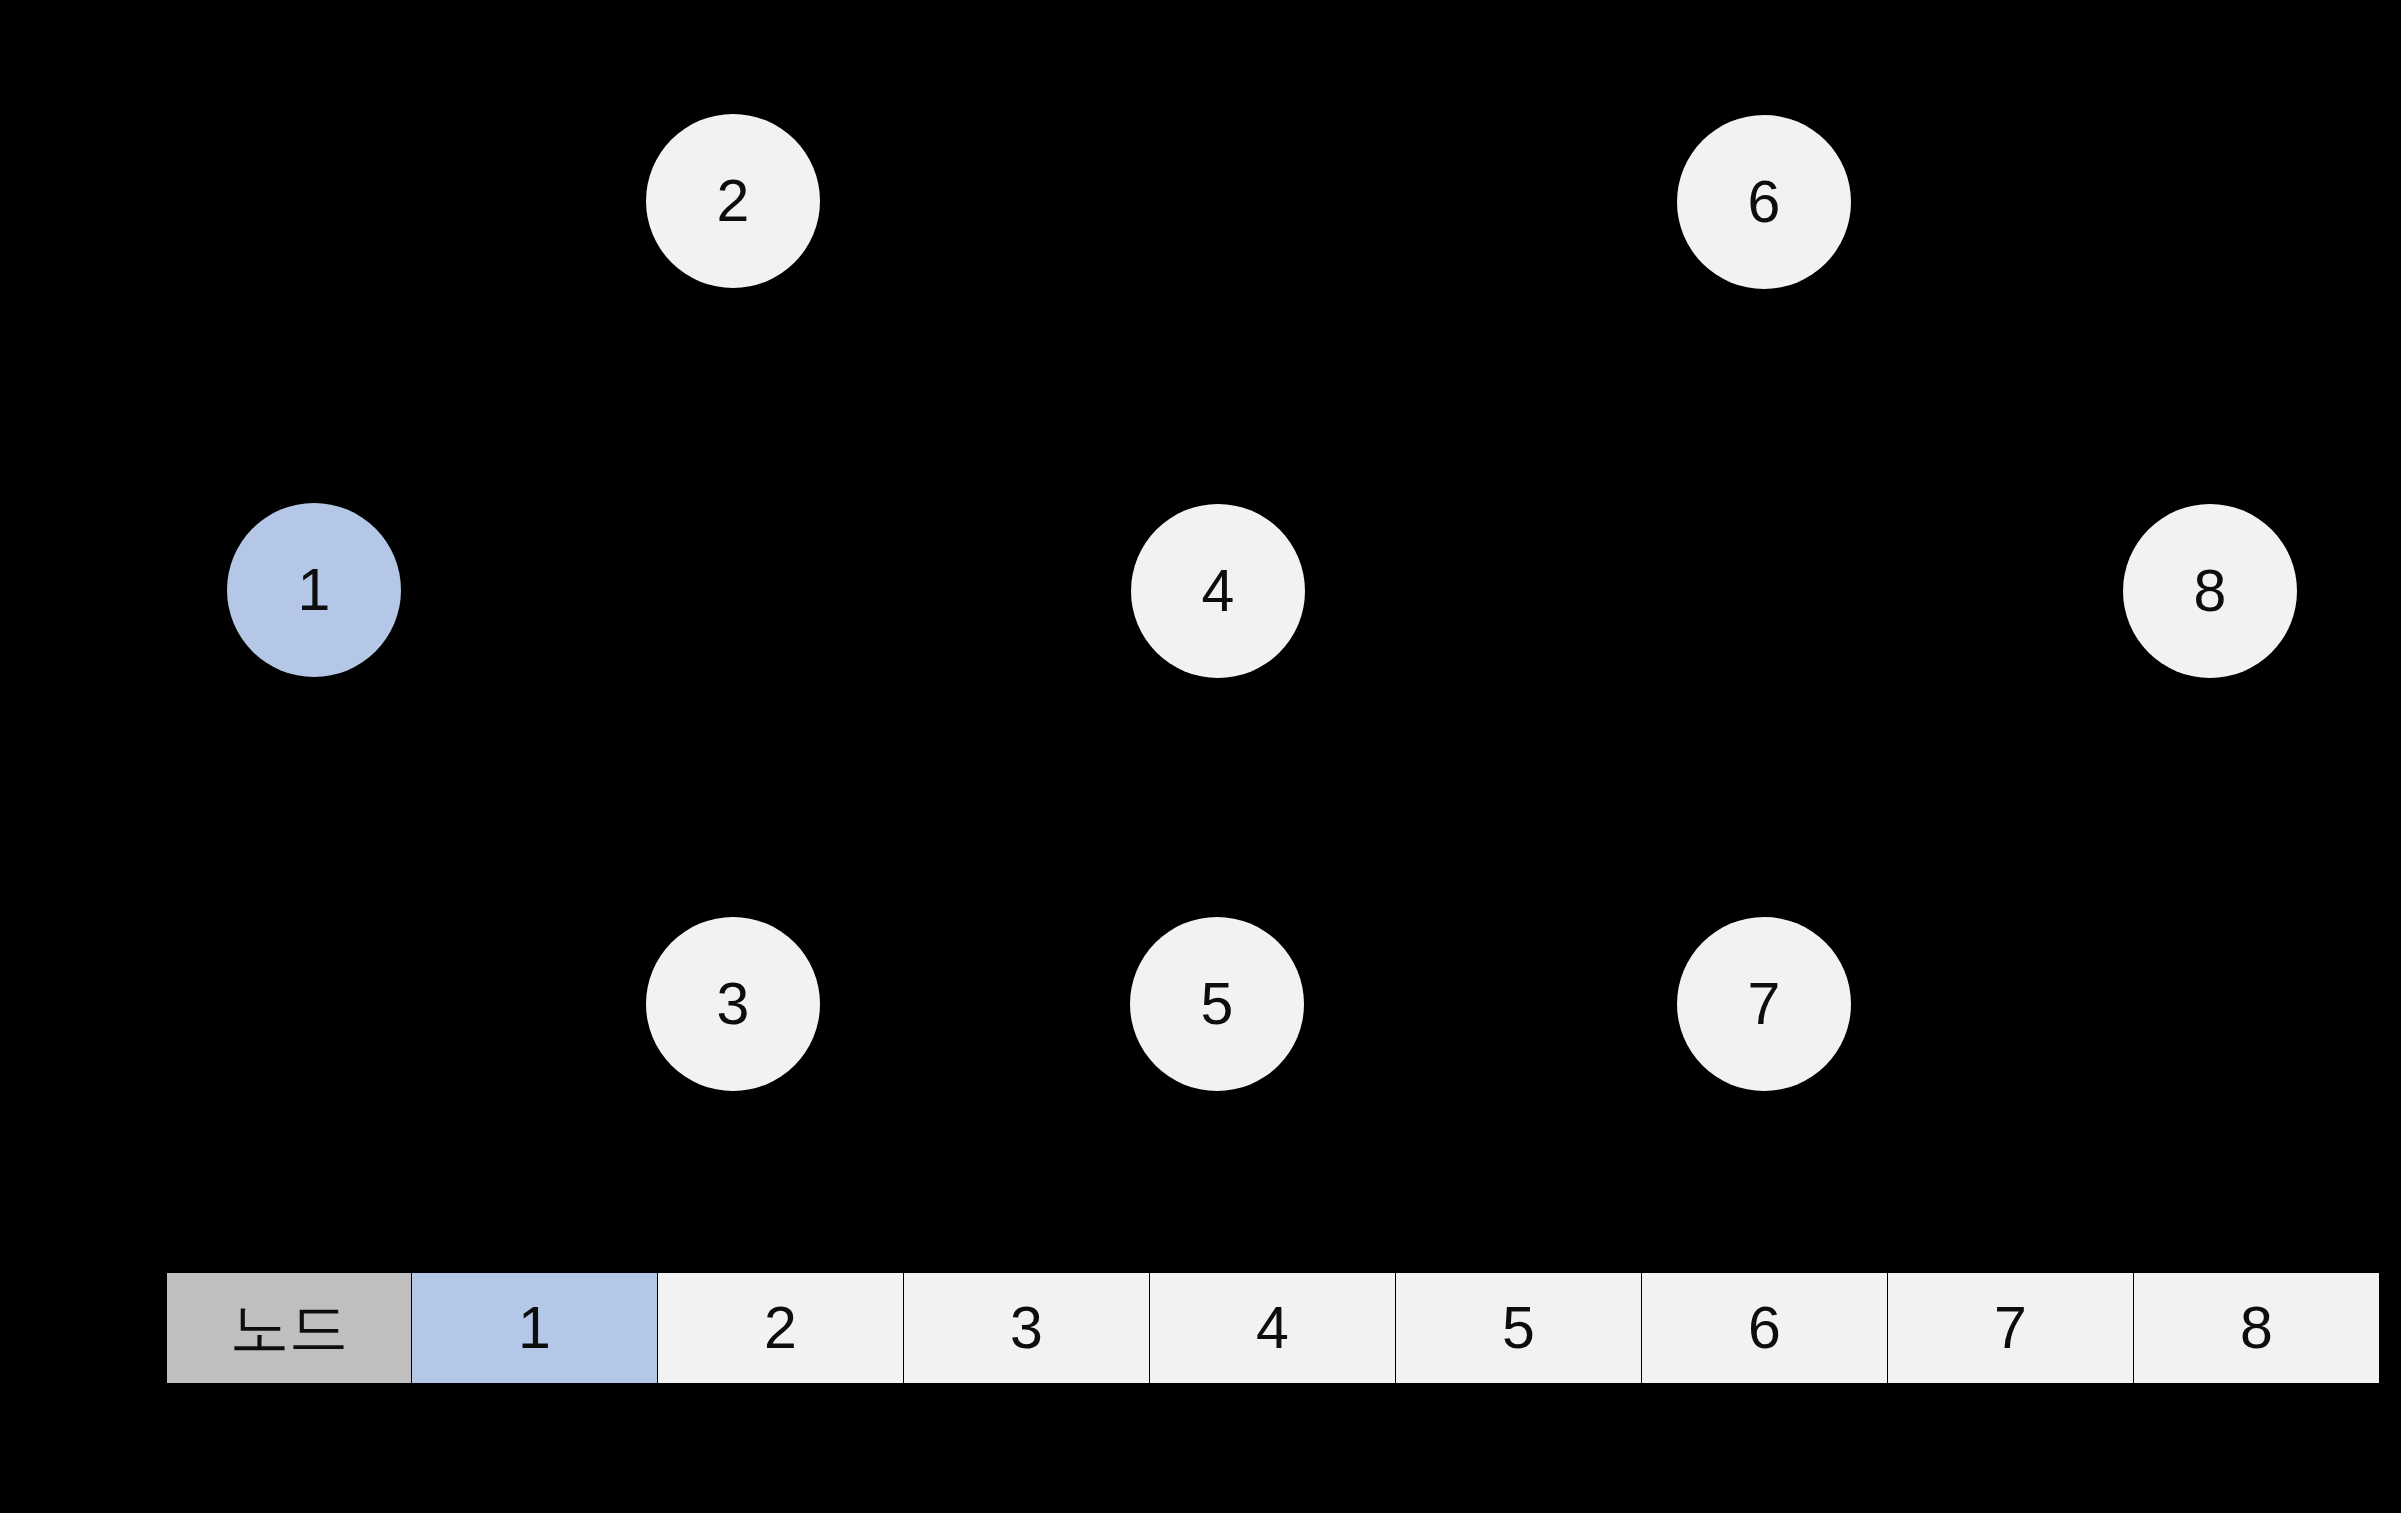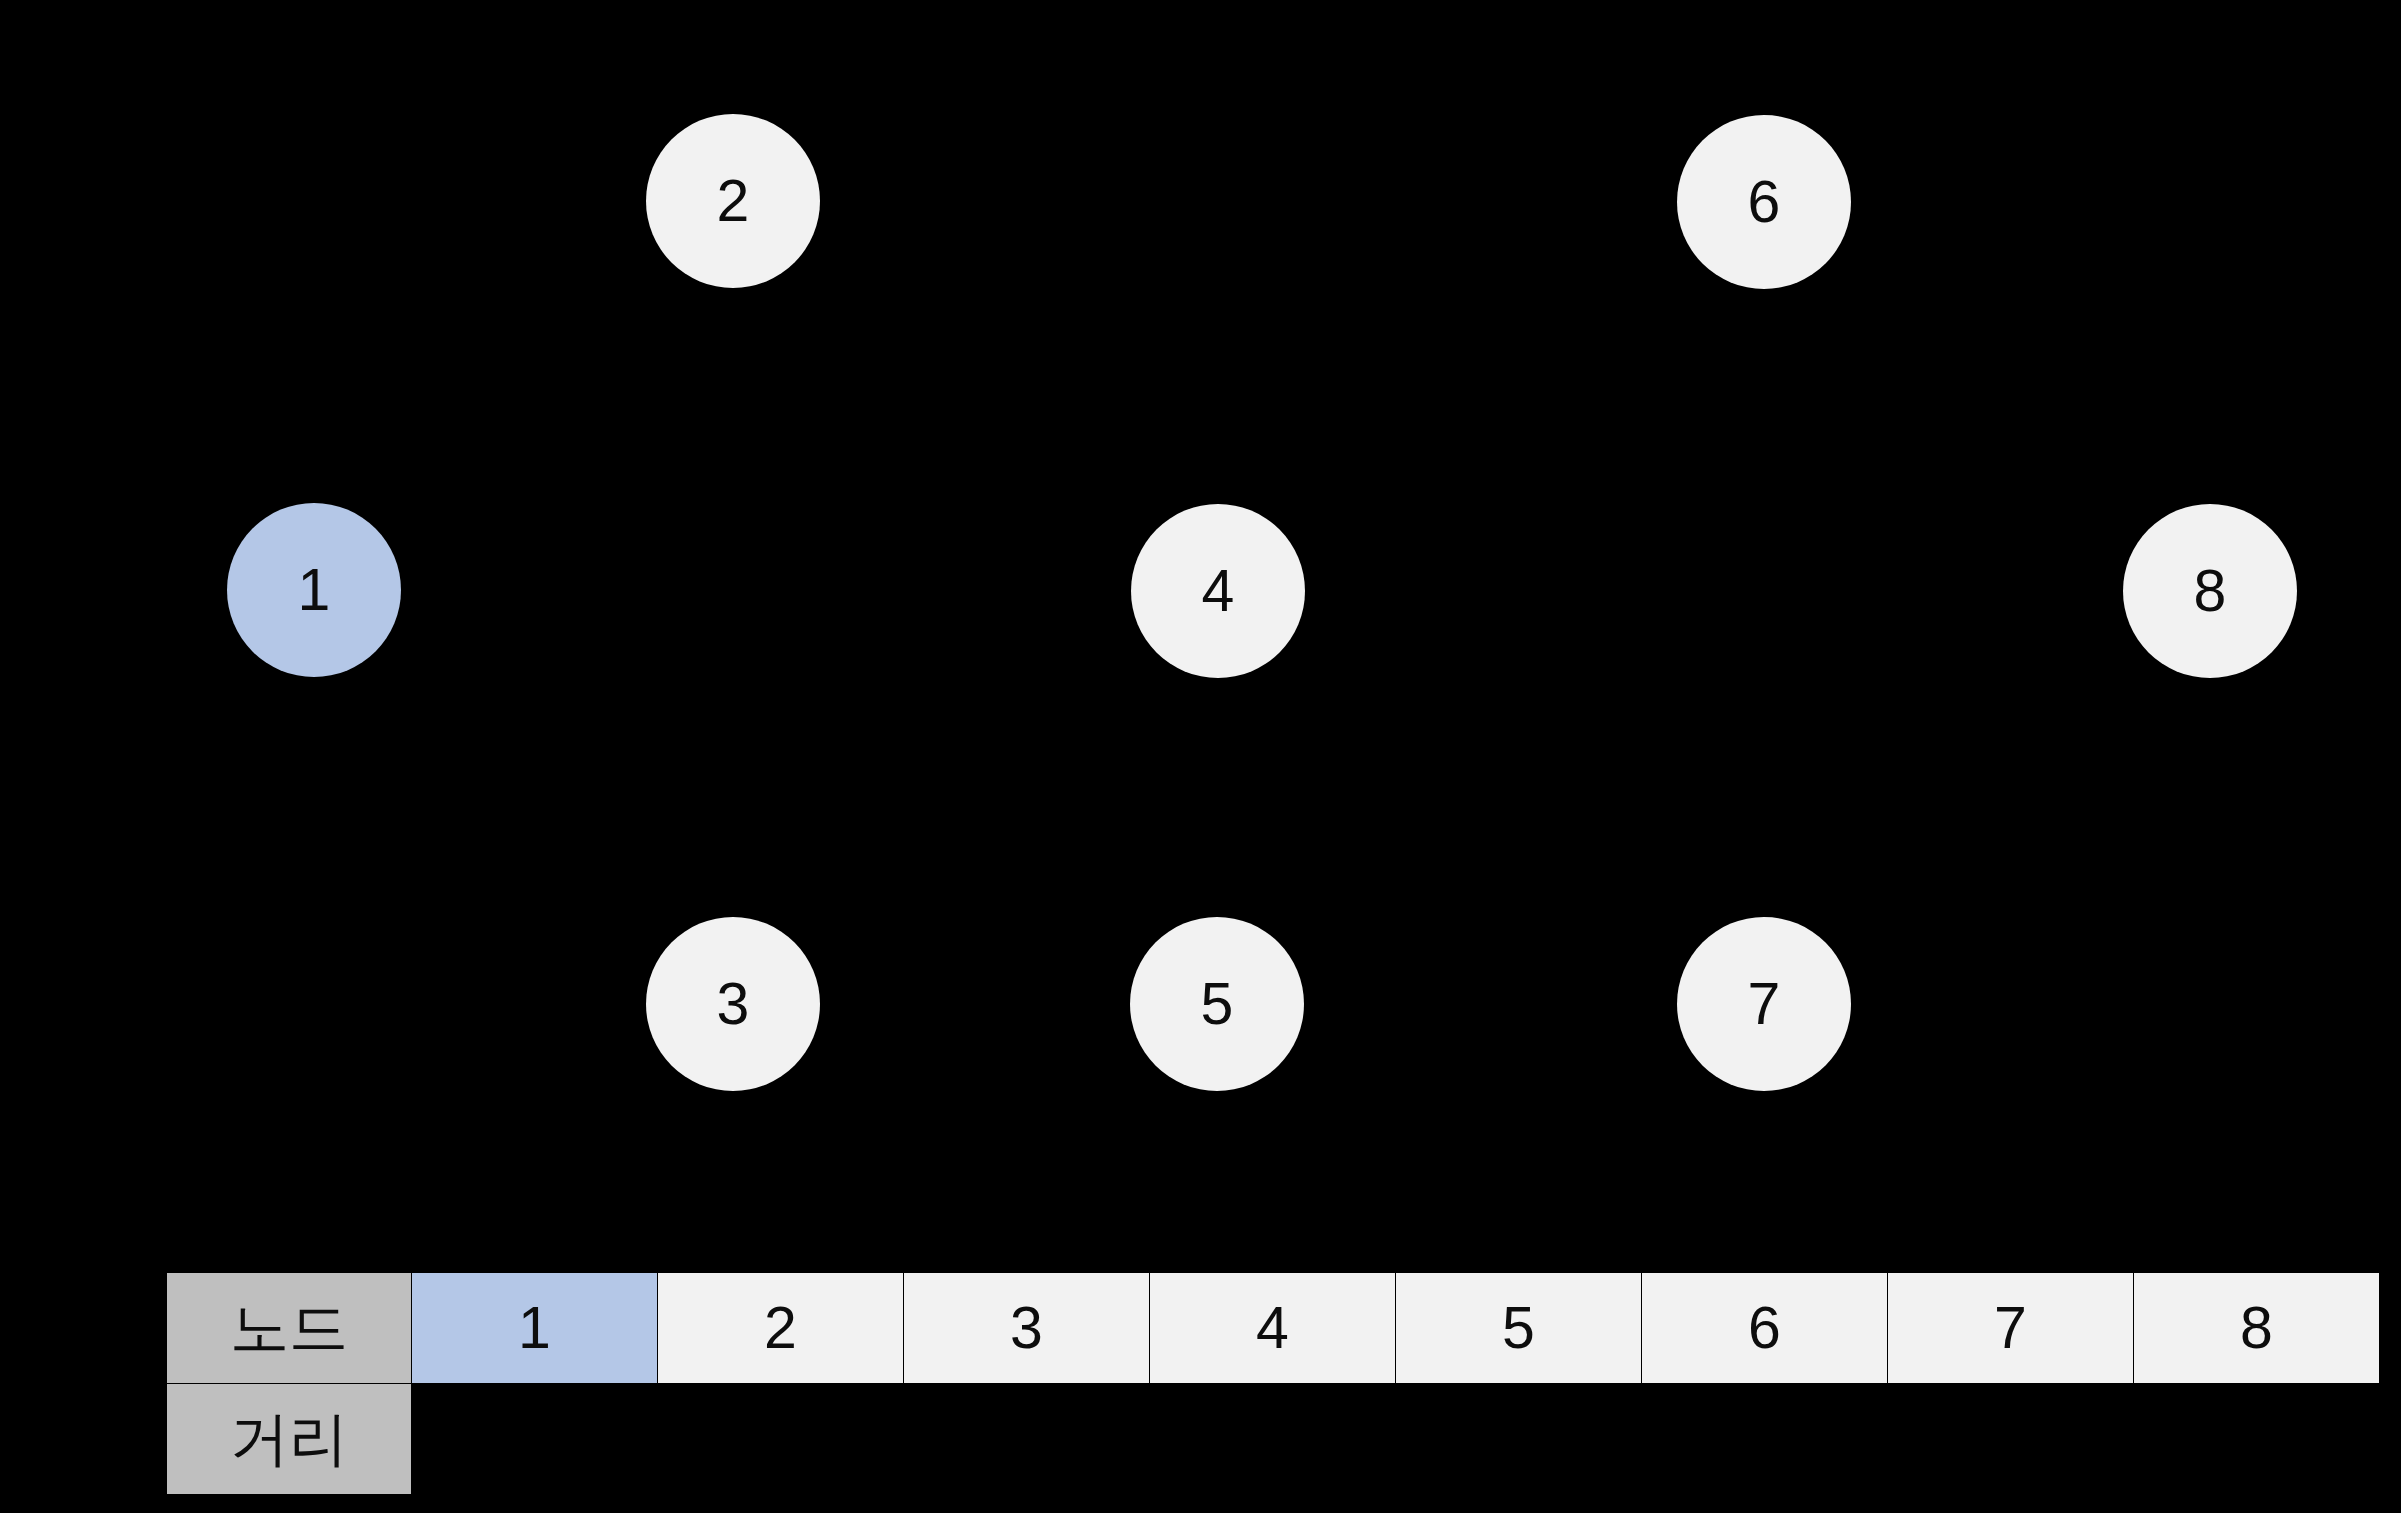--- a/index.html
+++ b/index.html
@@ -101,21 +101,20 @@
     <div class="cell head">노드</div>
     <div class="cell blue">1</div>
     <div class="cell light">2</div>
     <div class="cell light">3</div>
     <div class="cell light">4</div>
     <div class="cell light">5</div>
     <div class="cell light">6</div>
     <div class="cell light">7</div>
     <div class="cell light">8</div>
 
-    <div class="cell head">거리</div>
     <div class="cell empty"></div>
     <div class="cell empty"></div>
     <div class="cell empty"></div>
     <div class="cell empty"></div>
     <div class="cell empty"></div>
     <div class="cell empty"></div>
     <div class="cell empty"></div>
     <div class="cell empty"></div>
   </div>
 

